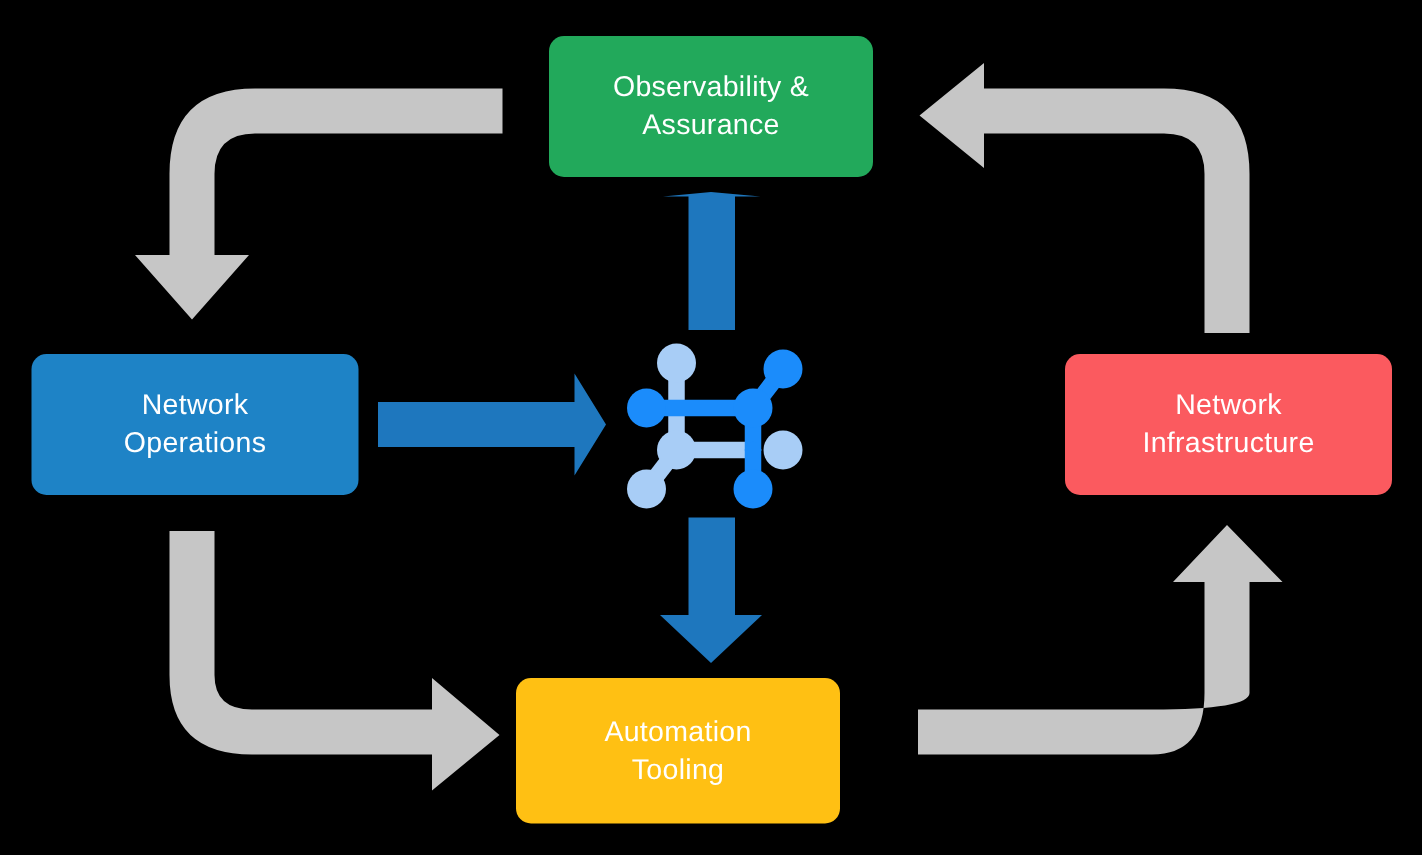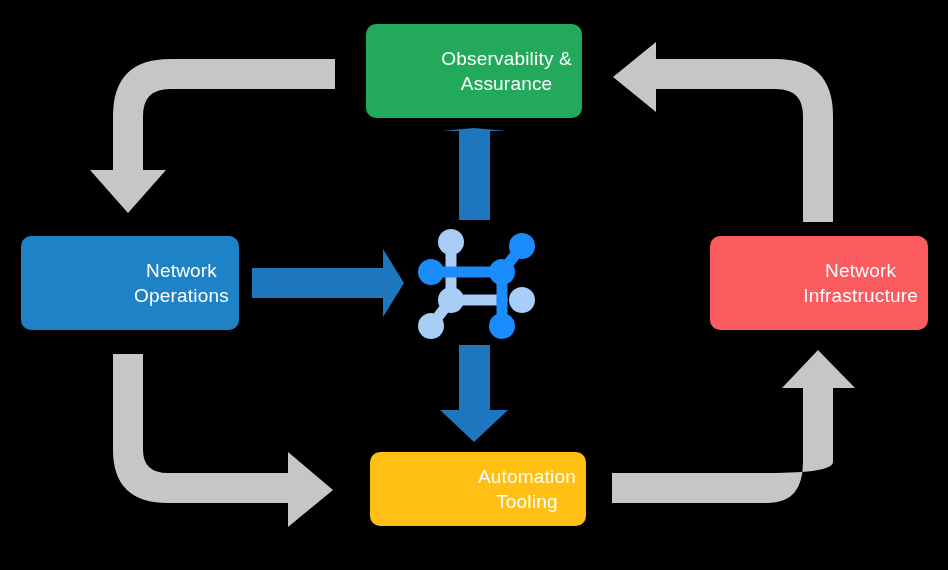--- a/index.html
+++ b/index.html
@@ -17,21 +17,21 @@
     position: relative;
     width: 948px;
     height: 570px;
     background: #000000;
   }
   .node-box {
     position: absolute;
     border-radius: 10px;
     display: flex;
     align-items: center;
-    justify-content: flex-end;
+    justify-content: center;
     text-align: center;
     color: #ffffff;
     font-size: 19px;
     line-height: 25px;
     font-weight: 400;
     letter-spacing: 0.2px;
     box-sizing: border-box;
     padding: 6px 10px;
   }
   .node-label {
@@ -50,24 +50,24 @@
     width: 218px;
     height: 94px;
   }
   #box-network-infrastructure {
     left: 710px;
     top: 236px;
     width: 218px;
     height: 94px;
   }
   #box-automation-tooling {
-    left: 370px;
+    left: 344px;
     top: 452px;
     width: 216px;
-    height: 74px;
+    height: 97px;
   }
   .arrow-svg {
     position: absolute;
     left: 0;
     top: 0;
     width: 948px;
     height: 570px;
     pointer-events: none;
   }
   .center-icon {

